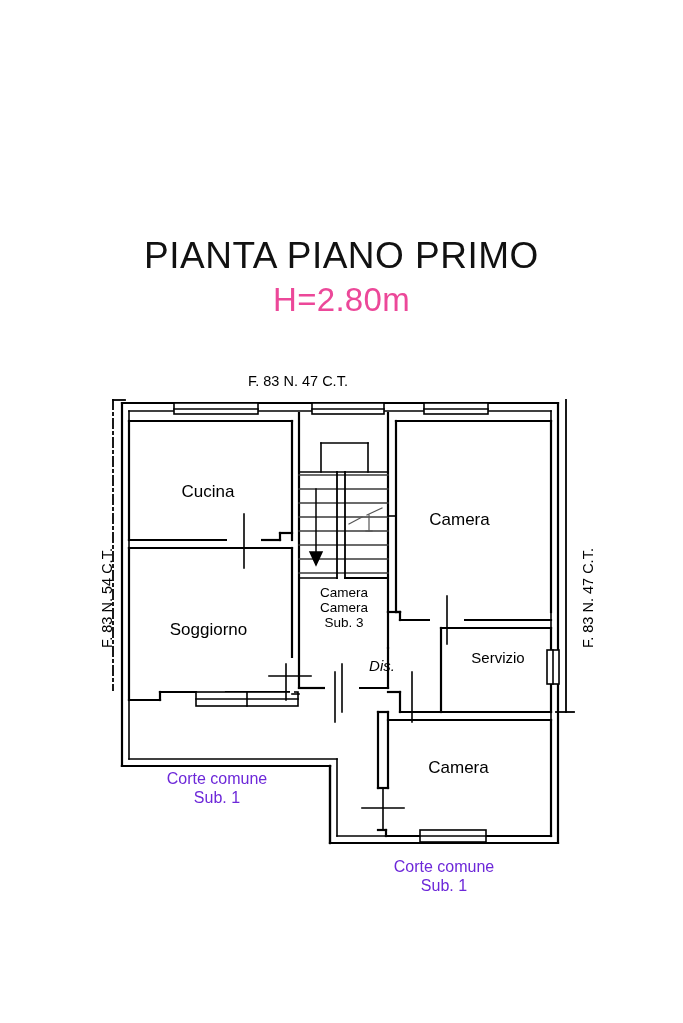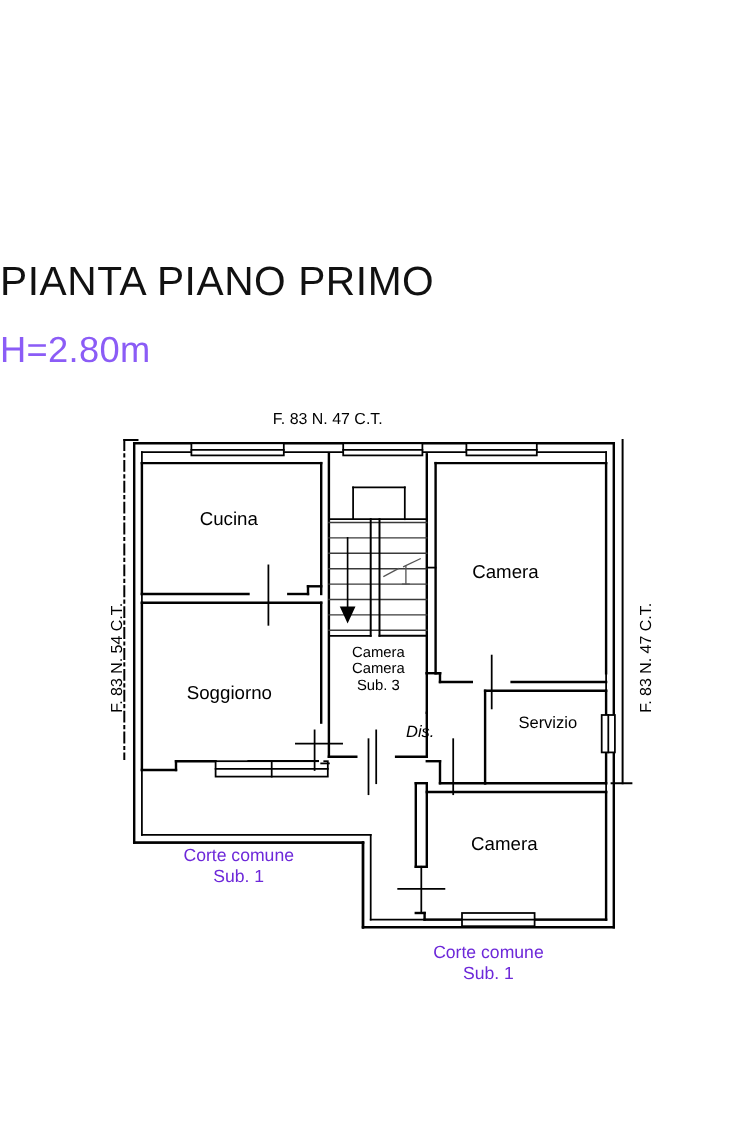--- a/index.html
+++ b/index.html
@@ -19,34 +19,35 @@
     position: relative;
     width: 683px;
     height: 1023px;
     background: #ffffff;
   }
   .title-block {
     position: absolute;
     left: 0;
     top: 236px;
     width: 683px;
+    text-align: center;
     line-height: 1.08;
   }
   .title-line-1 {
     font-size: 37px;
     letter-spacing: 0.5px;
     color: #111111;
     display: block;
   }
   .title-line-2 {
     font-size: 33px;
     letter-spacing: 0.3px;
-    color: #8b5cf6;
+    color: #ec4899;
     display: block;
-    margin-top: 24px;
+    margin-top: 6px;
   }
   svg.plan-svg {
     position: absolute;
     left: 0;
     top: 0;
     width: 683px;
     height: 1023px;
     display: block;
   }
   .room-label {
@@ -325,21 +326,21 @@
 
     </g>
   </svg>
 
   <div class="edge-label" style="left:248px; top:373px;">F. 83 N. 47 C.T.</div>
 
   <div class="edge-label rot-left" style="left:99px; top:648px;">F. 83 N. 54 C.T.</div>
 
   <div class="edge-label rot-left" style="left:580px; top:648px;">F. 83 N. 47 C.T.</div>
 
-  <div class="room-label" style="left:175px; top:462px; width:66px;">Cucina</div>
+  <div class="room-label" style="left:175px; top:482px; width:66px;">Cucina</div>
 
   <div class="room-label" style="left:159px; top:620px; width:99px;">Soggiorno</div>
 
   <div class="room-label" style="left:424px; top:510px; width:71px;">Camera</div>
 
   <div class="room-label" style="left:423px; top:758px; width:71px;">Camera</div>
 
   <div class="room-label mid" style="left:459px; top:650px; width:78px;">Servizio</div>
 
   <div class="room-label mid" style="left:362px; top:658px; width:40px;font-style:italic;">Dis.</div>

